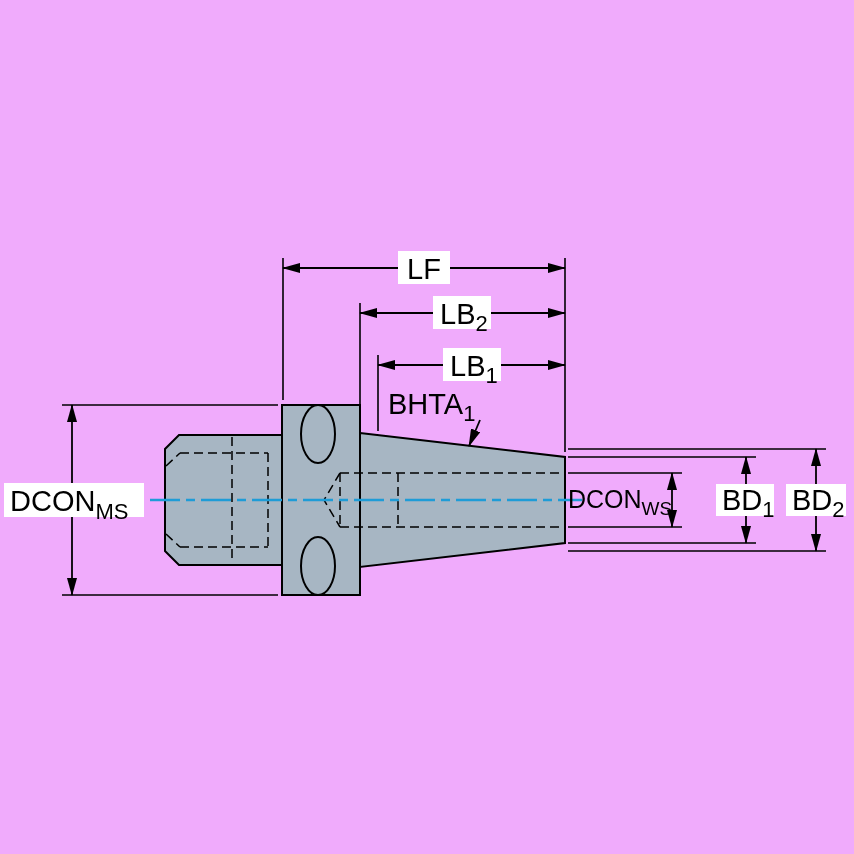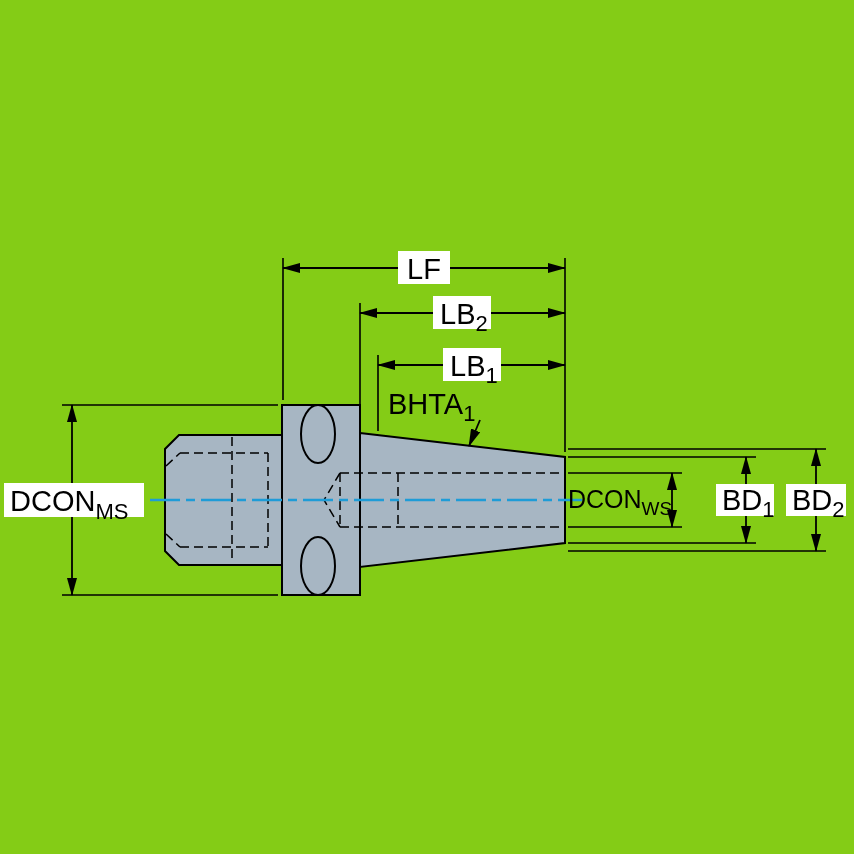--- a/index.html
+++ b/index.html
@@ -1,17 +1,17 @@
 <!DOCTYPE html>
 <html><head>
 <meta charset="utf-8">
 <style>
   html, body { margin: 0; padding: 0; background: #ffffff; }
   .stage {
-    width: 854px; height: 854px; position: relative; background: #84cc16;
+    width: 854px; height: 854px; position: relative; background: #f0abfc;
     font-family: "Liberation Sans", sans-serif;
   }
   svg { display: block; }
   .part   { stroke: #000; stroke-width: 2; }
   .dim    { stroke: #000; stroke-width: 1.8; fill: none; }
   .ext    { stroke: #000; stroke-width: 1.6; fill: none; }
   .hidden-line { stroke: #000; stroke-width: 1.5; fill: none; stroke-dasharray: 9 5; }
   .mask   { fill: #ffffff; stroke: none; }
   .lbl    { font-family: "Liberation Sans", sans-serif; font-size: 29px; fill: #000; }
   .lbl .sub  { font-size: 22px; }

